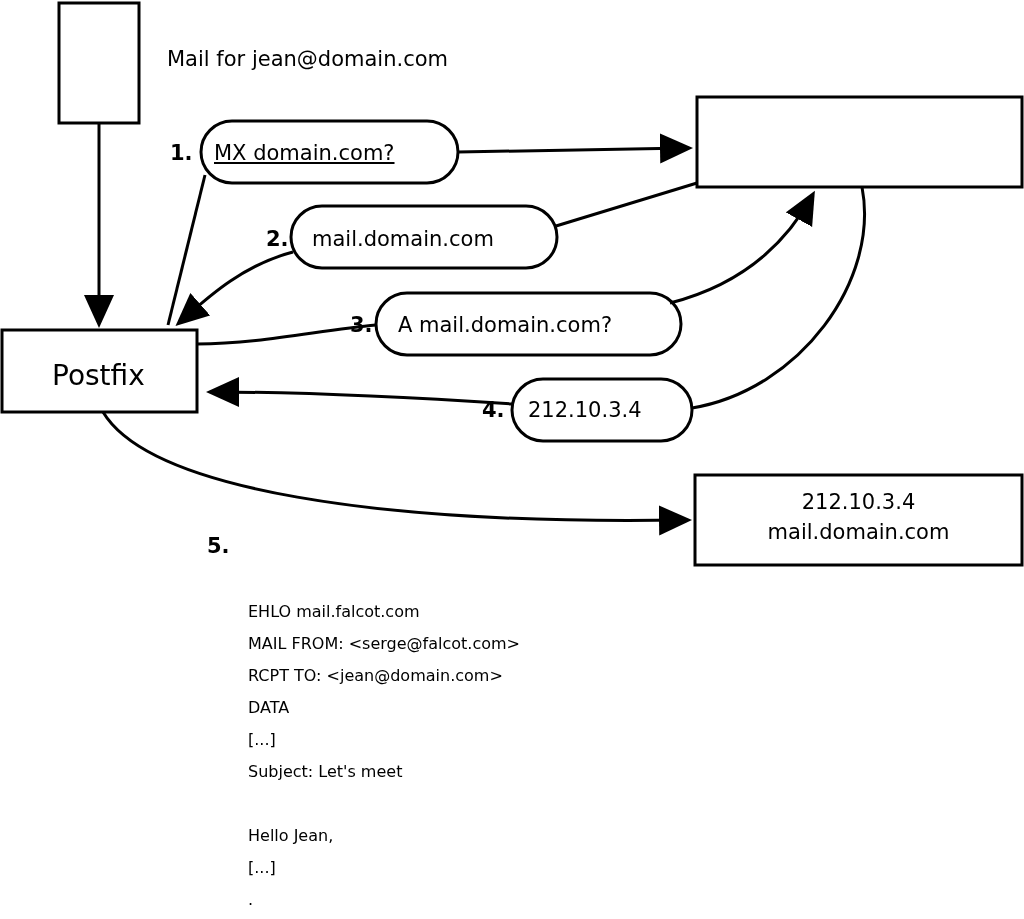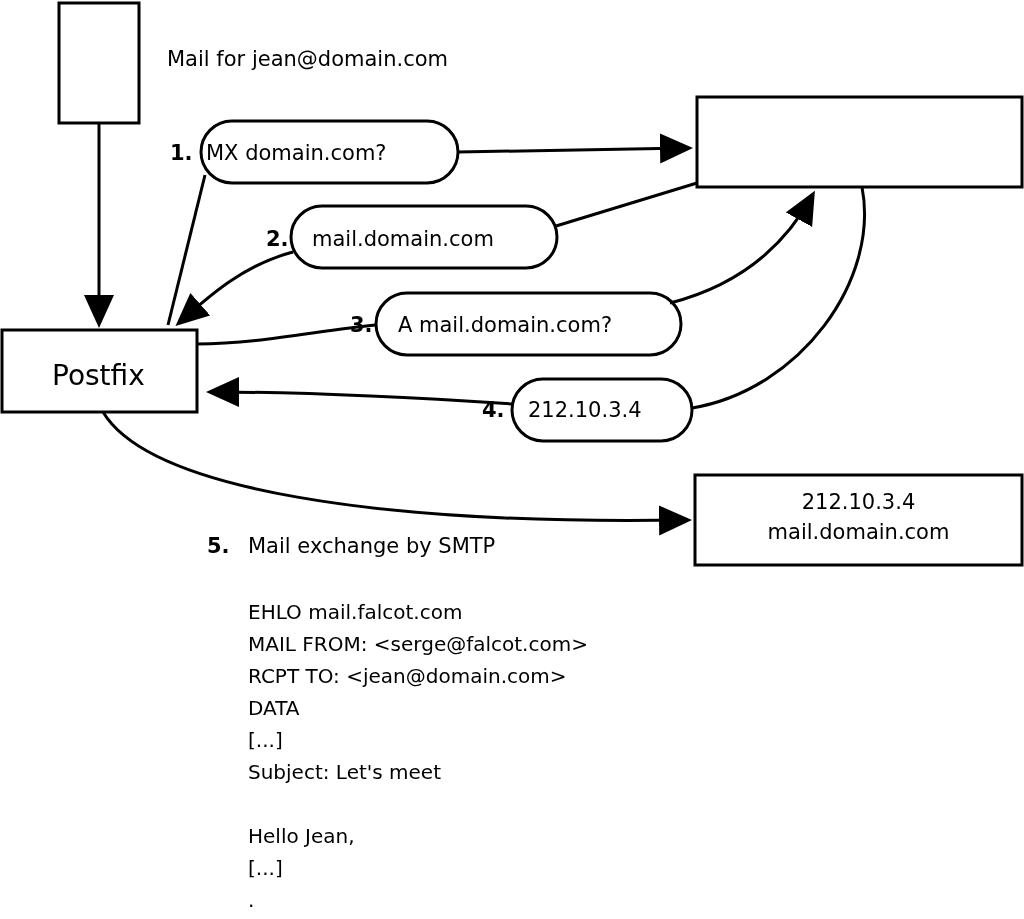--- a/index.html
+++ b/index.html
@@ -28,21 +28,21 @@
     white-space: pre;
     line-height: 1.28;
   }
   .t20 { font-size: 28px; }
   .t21 { font-size: 21px; }
   .bold { font-weight: bold; }
   .center { text-align: center; }
   .mono-block {
     position: absolute;
     font-family: "DejaVu Sans", sans-serif;
-    font-size: 20px;
+    font-size: 16px;
     color: #000;
     white-space: pre;
     line-height: 32px;
   }
 </style>
 </head>
 <body>
 
 <div id="stage">
 
@@ -92,33 +92,32 @@
 
   <div class="lbl t21" style="left:167px; top:46px;">Mail for jean@domain.com</div>
 
   <div class="lbl t20" style="left:52px; top:358px;">Postfix</div>
 
 
   <div class="lbl t21 center" style="left:695px; top:489px; width:327px;">212.10.3.4</div>
   <div class="lbl t21 center" style="left:695px; top:519px; width:327px;">mail.domain.com</div>
 
   <div class="lbl t21 bold" style="left:170px; top:140px;">1.</div>
-  <div class="lbl t21" style="left:206px; top:140px;">MX domain.com?</div>
+  <div class="lbl t21" style="left:214px; top:140px;text-decoration:underline;">MX domain.com?</div>
 
   <div class="lbl t21 bold" style="left:266px; top:226px;">2.</div>
   <div class="lbl t21" style="left:312px; top:226px;">mail.domain.com</div>
 
   <div class="lbl t21 bold" style="left:350px; top:312px;">3.</div>
   <div class="lbl t21" style="left:398px; top:312px;">A mail.domain.com?</div>
 
   <div class="lbl t21 bold" style="left:482px; top:397px;">4.</div>
   <div class="lbl t21" style="left:528px; top:397px;">212.10.3.4</div>
 
   <div class="lbl t21 bold" style="left:207px; top:533px;">5.</div>
-  <div class="lbl t21" style="left:248px; top:533px;">Mail exchange by SMTP</div>
 
   <div class="mono-block" style="left:248px; top:596px;">EHLO mail.falcot.com
 MAIL FROM: &lt;serge@falcot.com&gt;
 RCPT TO: &lt;jean@domain.com&gt;
 DATA
 [...]
 Subject: Let's meet
 
 Hello Jean,
 [...]

